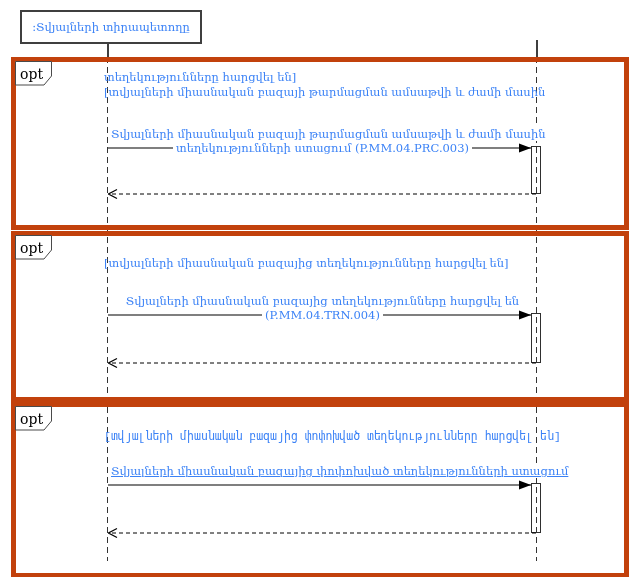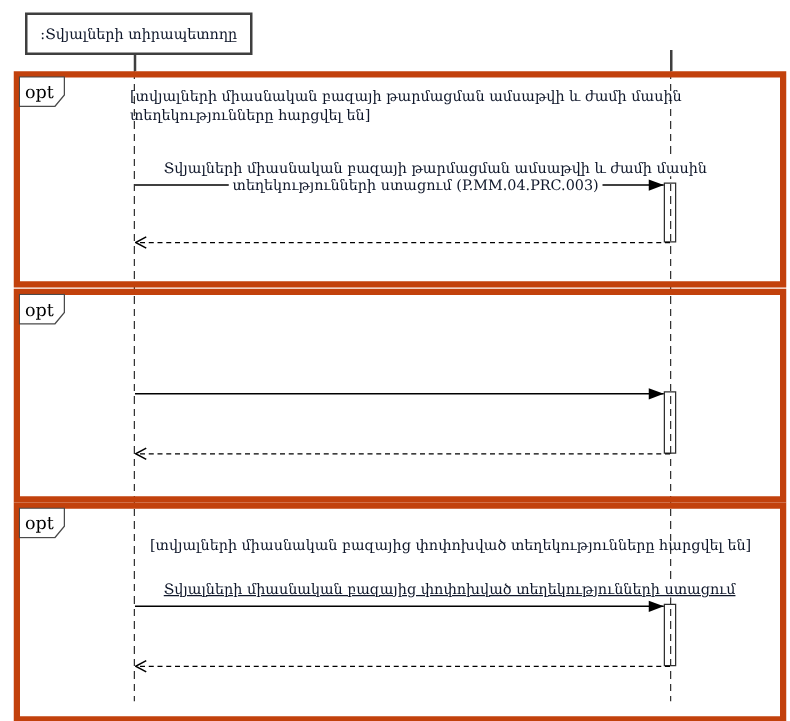--- a/index.html
+++ b/index.html
@@ -2,21 +2,21 @@
 <html><head>
 <meta charset="utf-8">
 <style>
   html, body { margin: 0; padding: 0; background: #ffffff; }
   #canvas {
     position: relative;
     width: 632px;
     height: 577px;
     background: #ffffff;
     font-family: "DejaVu Serif", "DejaVu Sans", "Liberation Serif", serif;
-    color: #0f172a;
+    color: #3b82f6;
     overflow: hidden;
   }
   .abs { position: absolute; }
 
   
   .actor-box {
     border: 2px solid #3f3f3f;
     background: #fff;
     display: flex;
     align-items: center;
@@ -64,21 +64,20 @@
     width: 429px;
     text-align: center;
     font-size: 11.5px;
     line-height: 14px;
     z-index: 4;
   }
   .msg-label span {
     background: #fff;
     padding: 0 3px;
     white-space: nowrap;
-    margin-left: 20px;
   }
 
   .arrow-svg { z-index: 3; }
 
   
   .activation {
     width: 10px;
     border: 1px solid #2f2f2f;
     background: transparent;
     box-sizing: border-box;
@@ -101,22 +100,22 @@
   <div class="lifeline abs" style="left:536px; top:57px; height:504px;"></div>
 
   <div class="fragment abs" style="left:11px; top:57px; width:608px; height:163px;">
     <svg class="frag-tab" width="38" height="25" viewBox="0 0 38 25">
       <path d="M0.5,0.5 H36.5 V15 L29,24 H0.5 Z" fill="#ffffff" stroke="#4a4a4a" stroke-width="1"></path>
       <text x="5" y="17.5">opt</text>
     </svg>
   </div>
 
   <div class="guard abs" style="left:104px; top:70px;">
+    <div>տեղեկությունները հարցվել են]</div>
     <div>[տվյալների միասնական բազայի թարմացման ամսաթվի և ժամի մասին</div>
-    <div>տեղեկությունները հարցվել են]</div>
   </div>
 
   <svg class="arrow-svg abs" style="left:108px; top:141px;" width="429" height="14">
     <line x1="0" y1="7" x2="423" y2="7" stroke="#000" stroke-width="1.2"></line>
     <polygon points="411,2.5 423,7 411,11.5" fill="#000"></polygon>
   </svg>
   <div class="msg-label abs" style="left:108px; top:127px;">
     <div><span>Տվյալների միասնական բազայի թարմացման ամսաթվի և ժամի մասին</span></div>
     <div><span>տեղեկությունների ստացում (P.MM.04.PRC.003)</span></div>
   </div>
@@ -128,41 +127,48 @@
     <polyline points="9,2.5 0.5,7 9,11.5" fill="none" stroke="#000" stroke-width="1.2"></polyline>
   </svg>
 
   <div class="fragment abs" style="left:11px; top:231px; width:608px; height:161px;">
     <svg class="frag-tab" width="38" height="25" viewBox="0 0 38 25">
       <path d="M0.5,0.5 H36.5 V15 L29,24 H0.5 Z" fill="#ffffff" stroke="#4a4a4a" stroke-width="1"></path>
       <text x="5" y="17.5">opt</text>
     </svg>
   </div>
 
+  <div class="guard abs" style="left:104px; top:256px;">
+    <div>[տվյալների միասնական բազայից տեղեկությունները հարցվել են]</div>
+  </div>
 
   <svg class="arrow-svg abs" style="left:108px; top:308px;" width="429" height="14">
     <line x1="0" y1="7" x2="423" y2="7" stroke="#000" stroke-width="1.2"></line>
     <polygon points="411,2.5 423,7 411,11.5" fill="#000"></polygon>
   </svg>
+  <div class="msg-label abs" style="left:108px; top:294px;">
+    <div><span>Տվյալների միասնական բազայից տեղեկությունները հարցվել են</span></div>
+    <div><span>(P.MM.04.TRN.004)</span></div>
+  </div>
 
   <div class="activation abs" style="left:531px; top:313px; height:50px;"></div>
 
   <svg class="arrow-svg abs" style="left:108px; top:356px;" width="429" height="14">
     <line x1="428" y1="7" x2="1" y2="7" stroke="#000" stroke-width="1" stroke-dasharray="4,3"></line>
     <polyline points="9,2.5 0.5,7 9,11.5" fill="none" stroke="#000" stroke-width="1.2"></polyline>
   </svg>
 
   <div class="fragment abs" style="left:11px; top:402px; width:608px; height:166px;">
     <svg class="frag-tab" width="38" height="25" viewBox="0 0 38 25">
       <path d="M0.5,0.5 H36.5 V15 L29,24 H0.5 Z" fill="#ffffff" stroke="#4a4a4a" stroke-width="1"></path>
       <text x="5" y="17.5">opt</text>
     </svg>
   </div>
 
-  <div class="guard abs" style="left:120px; top:429px;">
+  <div class="guard abs" style="left:104px; top:429px;font-family:Liberation Mono, monospace;">
     <div>[տվյալների միասնական բազայից փոփոխված տեղեկությունները հարցվել են]</div>
   </div>
 
   <svg class="arrow-svg abs" style="left:108px; top:478px;" width="429" height="14">
     <line x1="0" y1="7" x2="423" y2="7" stroke="#000" stroke-width="1.2"></line>
     <polygon points="411,2.5 423,7 411,11.5" fill="#000"></polygon>
   </svg>
   <div class="msg-label abs" style="left:108px; top:464px;text-decoration:underline;">
     <div><span>Տվյալների միասնական բազայից փոփոխված տեղեկությունների ստացում</span></div>
   </div>

